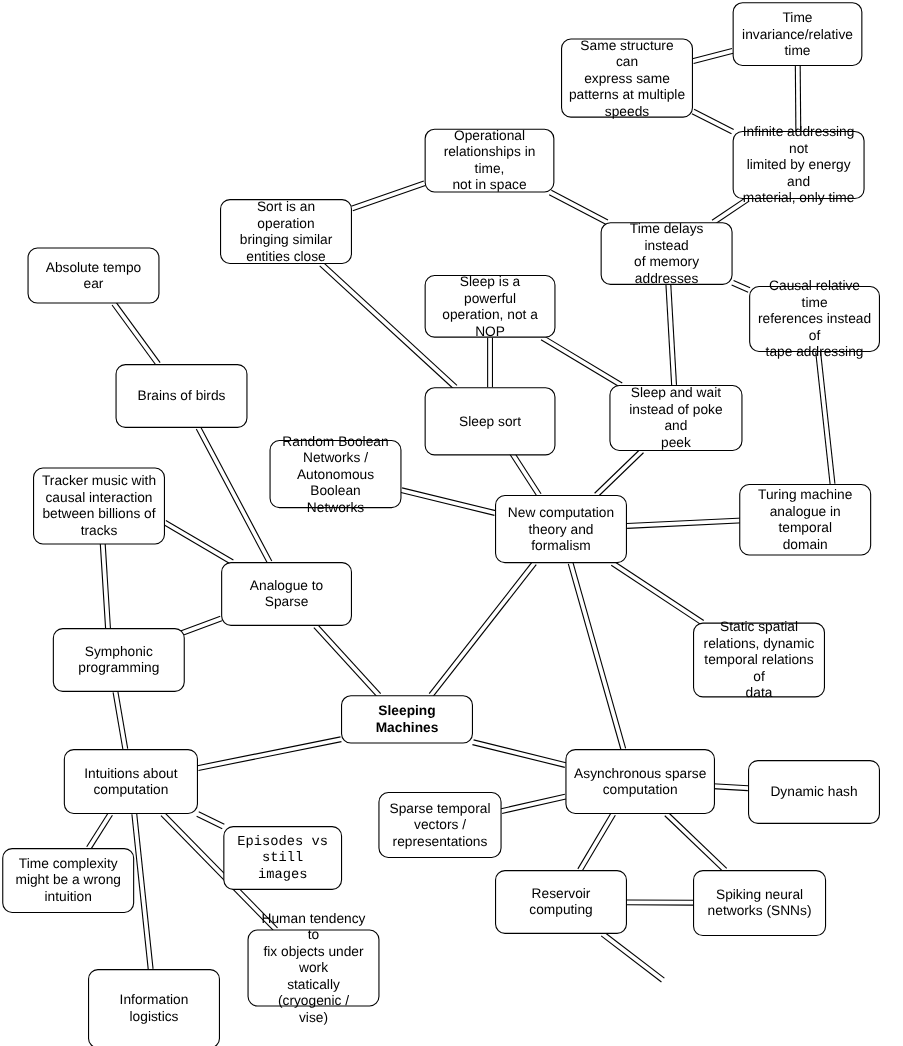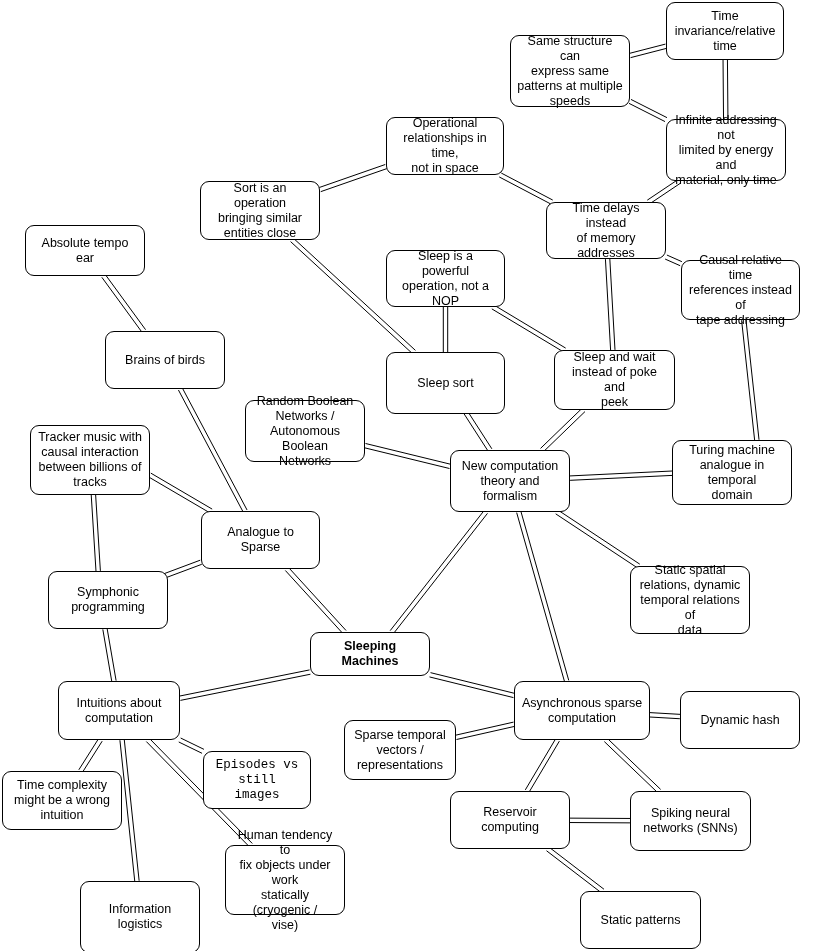--- a/index.html
+++ b/index.html
@@ -278,15 +278,14 @@
 might be a wrong
 intuition</div>
       <div class="node" style="left: 450px; top: 791px; width: 120px; height: 58px;">Reservoir computing</div>
       <div class="node" style="left: 630px; top: 791px; width: 121px; height: 60px;">Spiking neural
 networks (SNNs)</div>
       <div class="node" style="left: 225px; top: 845px; width: 120px; height: 70px;">Human tendency to
 fix objects under work
 statically (cryogenic /
 vise)</div>
       <div class="node" style="left: 80px; top: 881px; width: 120px; height: 72px;">Information logistics</div>
-      <div class="node" style="left: 580px; top: 891px; width: 121px; height: 58px;">Static patterns</div>
     </div>
 </div>
 
 </body></html>

